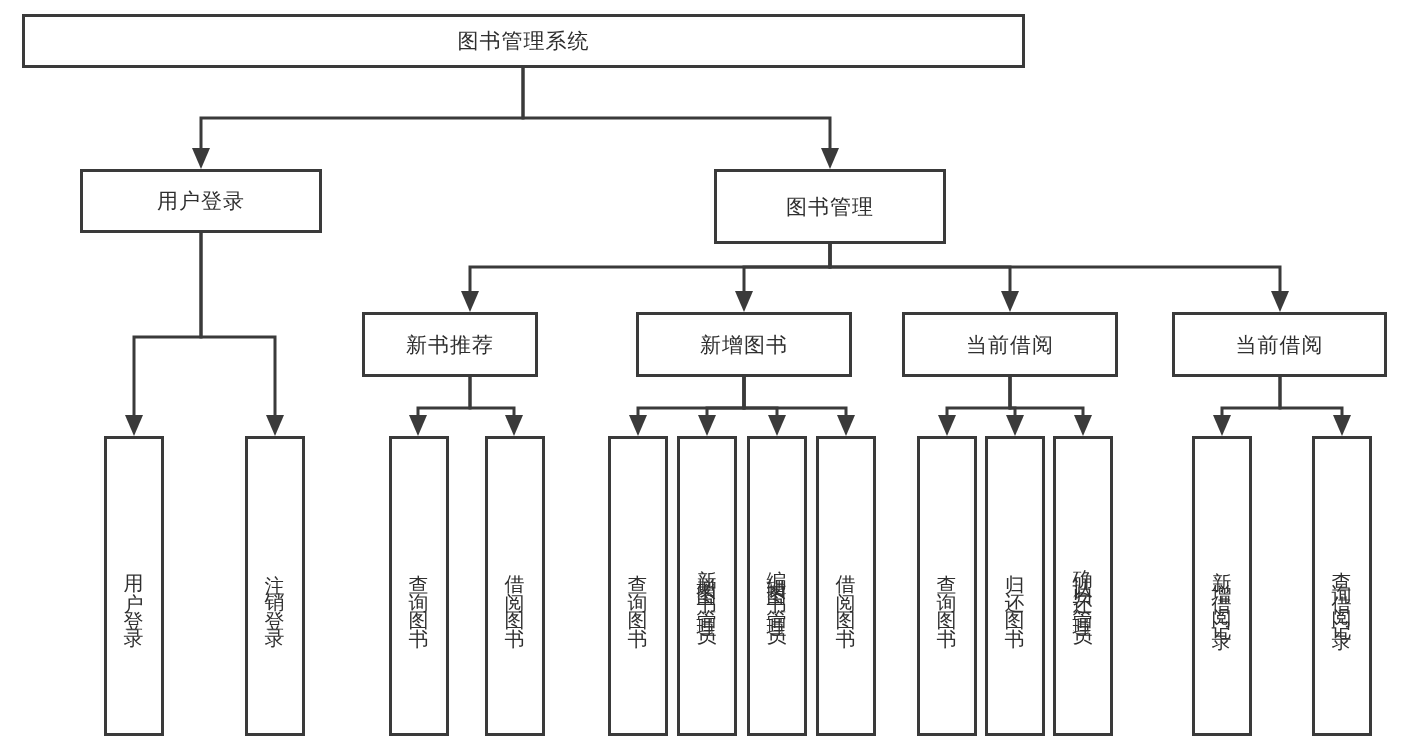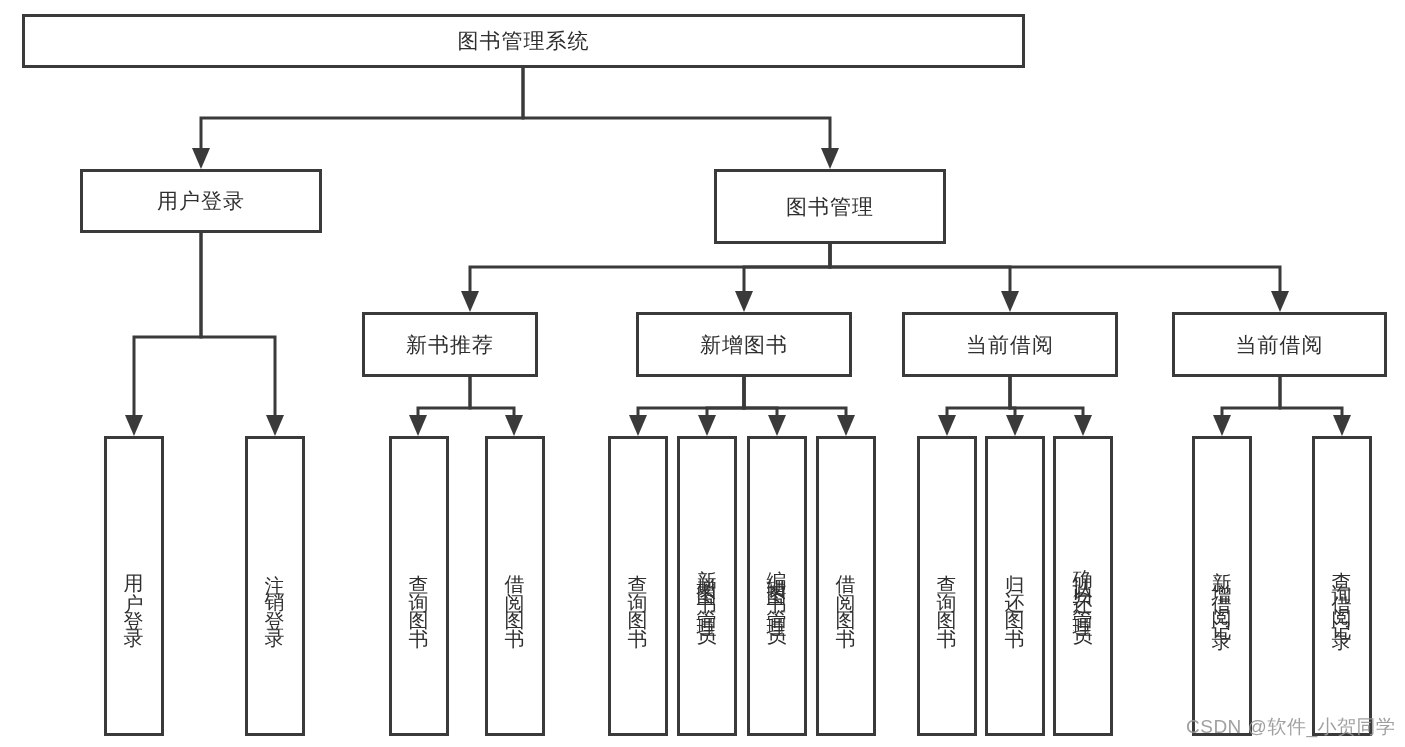--- a/index.html
+++ b/index.html
@@ -174,14 +174,13 @@
     <span class="vlabel" style="letter-spacing: 8px; margin-bottom: -8px;">确认归还（管理员）</span>
   </div>
 
   <div class="box vbox" style="left:1192px; top:436px;">
     <span class="vlabel" style="letter-spacing: 12px; margin-bottom: -12px;">新增借阅记录</span>
   </div>
   <div class="box vbox" style="left:1312px; top:436px;">
     <span class="vlabel" style="letter-spacing: 12px; margin-bottom: -12px;">查询借阅记录</span>
   </div>
 
-  <div id="watermark">CSDN @软件_小贺同学</div>
 </div>
 
 </body></html>

